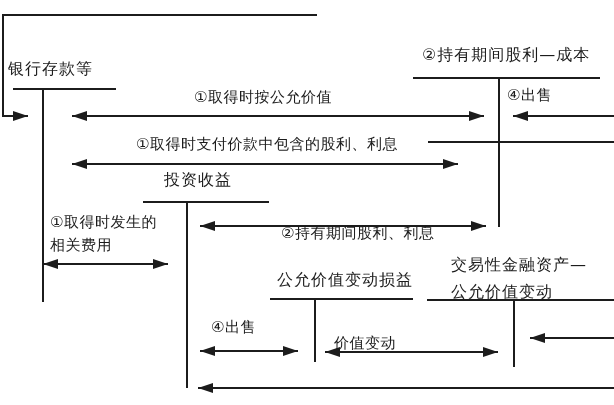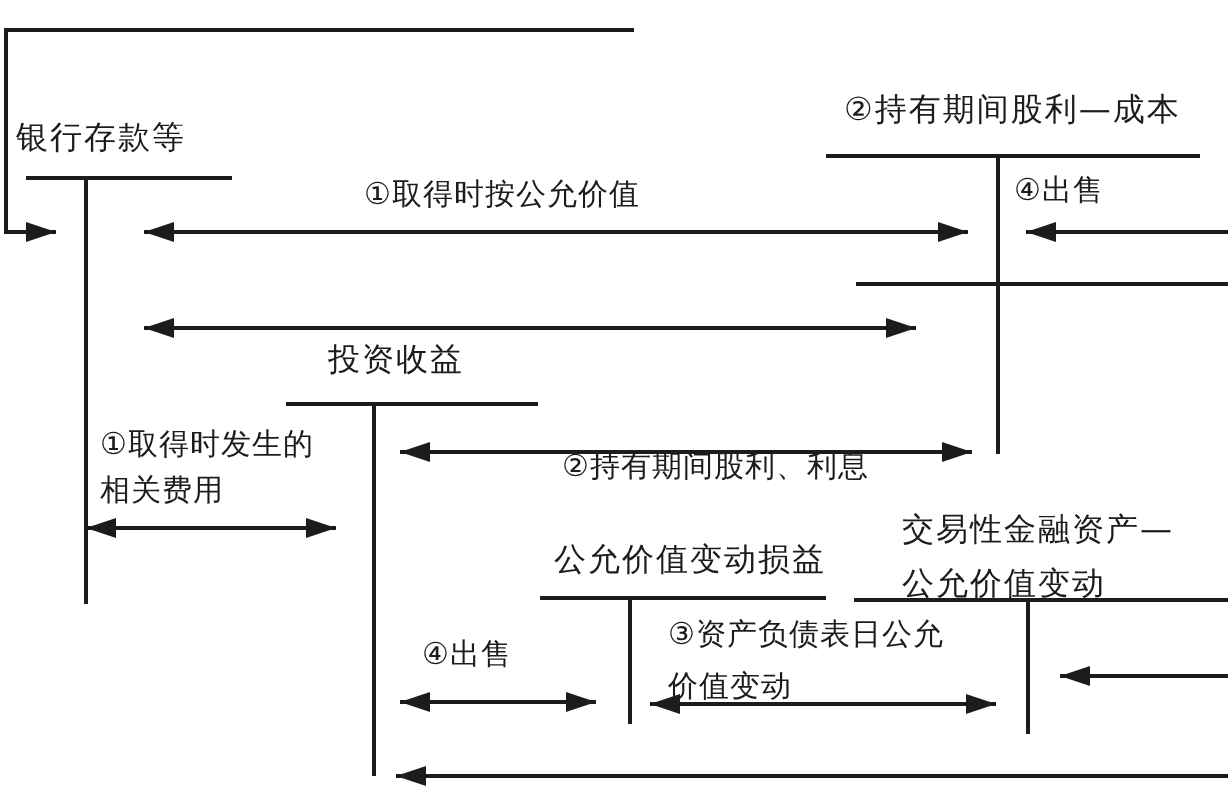--- a/index.html
+++ b/index.html
@@ -41,33 +41,34 @@
   <div class="lbl title" style="left:8px;top:59px;">银行存款等</div>
   <div class="hline" style="left:13px;top:88px;width:103px;"></div>
   <div class="vline" style="left:42px;top:88px;height:214px;"></div>
 
   <div class="lbl title" style="left:422px;top:45px;">②持有期间股利—成本</div>
   <div class="hline" style="left:413px;top:77px;width:187px;"></div>
   <div class="vline" style="left:498px;top:77px;height:150px;"></div>
 
   <div class="hline" style="left:428px;top:141px;width:186px;"></div>
 
-  <div class="lbl" style="left:182px;top:88px;">①取得时按公允价值</div>
+  <div class="lbl" style="left:194px;top:88px;">①取得时按公允价值</div>
   <div class="arrow" style="left:72px;top:110px;width:412px;">
     <span class="ln"></span>
     <span class="hl"></span>
     <span class="hr"></span>
   </div>
 
   <div class="lbl" style="left:507px;top:86px;">④出售</div>
   <div class="arrow" style="left:513px;top:110px;width:101px;">
     <span class="ln"></span>
     <span class="hl"></span>
   </div>
 
+  <div class="lbl" style="left:136px;top:135px;">①取得时支付价款中包含的股利、利息</div>
   <div class="arrow" style="left:72px;top:158px;width:386px;">
     <span class="ln"></span>
     <span class="hl"></span>
     <span class="hr"></span>
   </div>
 
   <div class="lbl title" style="left:164px;top:170px;">投资收益</div>
   <div class="hline" style="left:143px;top:201px;width:126px;"></div>
   <div class="vline" style="left:186px;top:201px;height:187px;"></div>
 
@@ -95,21 +96,20 @@
   <div class="hline" style="left:427px;top:299px;width:187px;"></div>
   <div class="vline" style="left:513px;top:299px;height:68px;"></div>
 
   <div class="lbl" style="left:211px;top:318px;">④出售</div>
   <div class="arrow" style="left:200px;top:345px;width:98px;">
     <span class="ln"></span>
     <span class="hl"></span>
     <span class="hr"></span>
   </div>
 
-  <div class="lbl" style="left:334px;top:308px;">③资产负债表日公允</div>
   <div class="lbl" style="left:334px;top:334px;text-align:center;">价值变动</div>
   <div class="arrow" style="left:325px;top:346px;width:173px;">
     <span class="ln"></span>
     <span class="hl"></span>
     <span class="hr"></span>
   </div>
 
   <div class="arrow" style="left:530px;top:332px;width:84px;">
     <span class="ln"></span>
     <span class="hl"></span>

